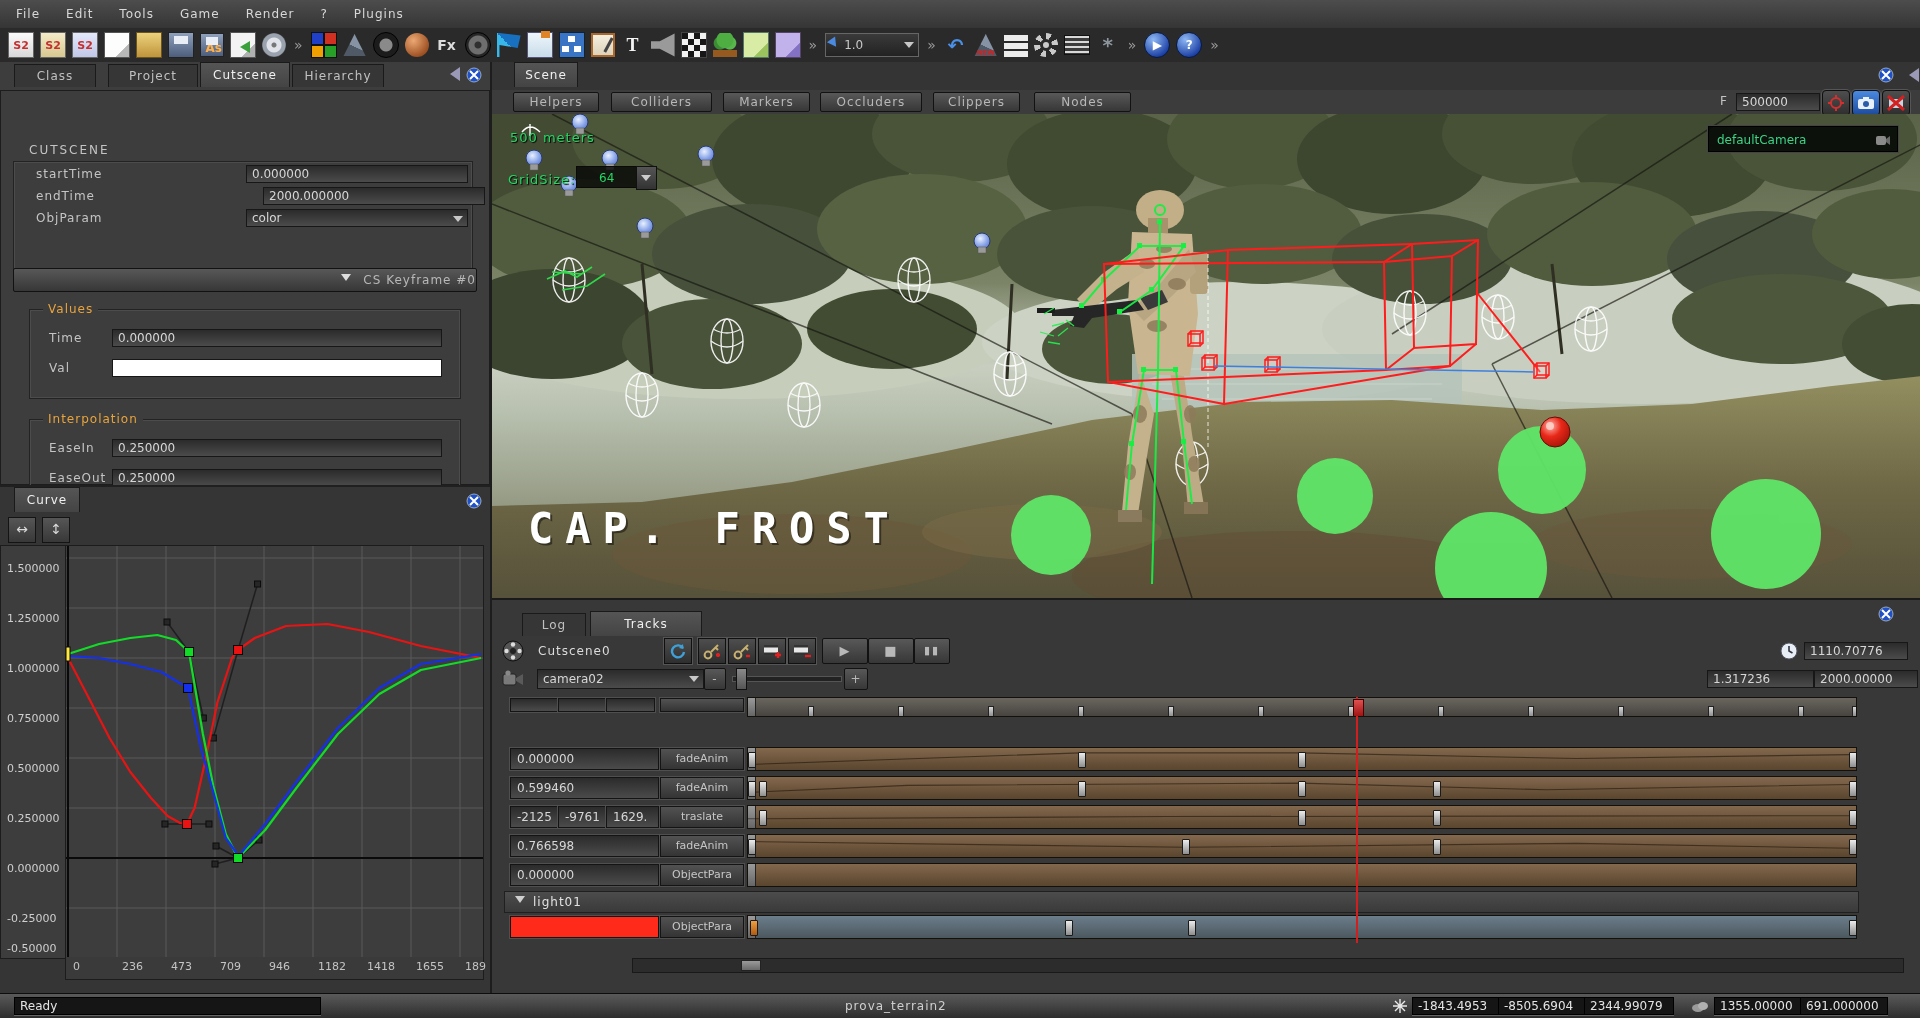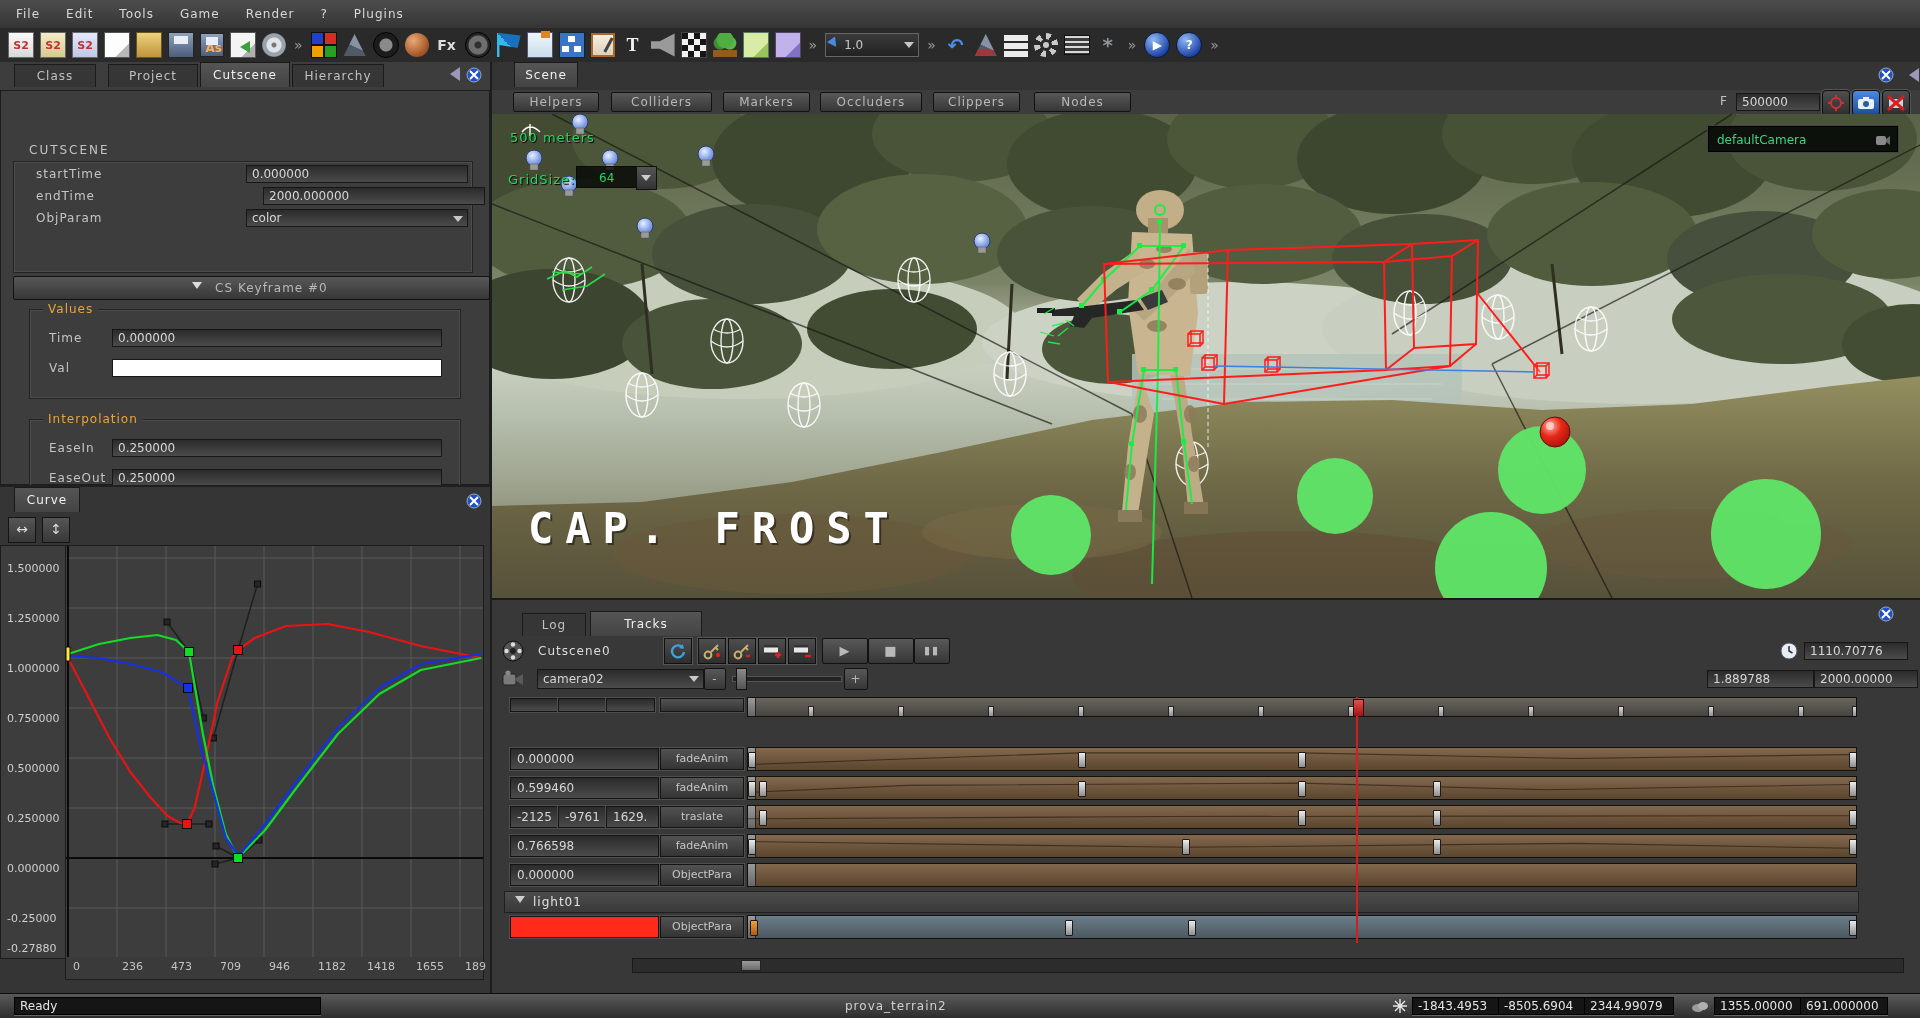--- a/index.html
+++ b/index.html
@@ -209,21 +209,21 @@
       <div class="lbl" style="left:35px;top:76px">startTime</div>
       <div class="field" style="left:245px;top:74px;width:210px">0.000000</div>
       <div class="lbl" style="left:35px;top:98px">endTime</div>
       <div class="field" style="left:262px;top:96px;width:210px">2000.000000</div>
       <div class="lbl" style="left:35px;top:120px">ObjParam</div>
       <div class="field dropfield" style="left:245px;top:118px;width:210px">
         <span>color</span>
         <span class="dd"></span>
       </div>
 
-      <div class="btn" style="left:12px;top:185px;width:458px;height:22px;text-align:center;padding-left:17px;line-height:22px">
+      <div class="btn" style="left:12px;top:177px;width:458px;height:22px;text-align:right;padding-left:4px;line-height:22px">
         <span style="display:inline-block;width:0;height:0;border:5px solid transparent;border-top:7px solid #ddd;vertical-align:-2px;margin-right:8px"></span>
         <span>CS Keyframe #0</span>
       </div>
 
       <div class="groupbox" style="left:28px;top:218px;width:430px;height:88px"></div>
       <div class="grouptitle" style="left:42px;top:211px">Values</div>
       <div class="lbl" style="left:48px;top:240px">Time</div>
       <div class="field" style="left:111px;top:238px;width:318px">0.000000</div>
       <div class="lbl" style="left:48px;top:270px">Val</div>
       <div class="field" style="left:111px;top:268px;width:318px;background:#fff"></div>
@@ -247,21 +247,21 @@
 
       <div id="ycol">
         <div class="ylab" style="top:16px">1.500000</div>
         <div class="ylab" style="top:66px">1.250000</div>
         <div class="ylab" style="top:116px">1.000000</div>
         <div class="ylab" style="top:166px">0.750000</div>
         <div class="ylab" style="top:216px">0.500000</div>
         <div class="ylab" style="top:266px">0.250000</div>
         <div class="ylab" style="top:316px">0.000000</div>
         <div class="ylab" style="top:366px">-0.25000</div>
-        <div class="ylab" style="top:396px">-0.27880</div>
+        <div class="ylab" style="top:396px">-0.50000</div>
       </div>
       <div id="plot">
         <svg id="curve-svg" width="417" height="412" viewBox="0 0 417 412" style="position:absolute;inset:0">
             <line x1="2" y1="0" x2="2" y2="412" stroke="#5a5a5a"></line>
             <line x1="51" y1="0" x2="51" y2="412" stroke="#5a5a5a"></line>
             <line x1="100" y1="0" x2="100" y2="412" stroke="#5a5a5a"></line>
             <line x1="149" y1="0" x2="149" y2="412" stroke="#5a5a5a"></line>
             <line x1="198" y1="0" x2="198" y2="412" stroke="#5a5a5a"></line>
             <line x1="247" y1="0" x2="247" y2="412" stroke="#5a5a5a"></line>
             <line x1="296" y1="0" x2="296" y2="412" stroke="#5a5a5a"></line>
@@ -644,21 +644,21 @@
           <circle cx="6" cy="3" r="2.6" fill="#888"></circle>
       </svg>
       <div class="field dropfield" style="left:45px;top:69px;width:155px;height:18px;line-height:18px">
         <span>camera02</span>
         <span class="dd"></span>
       </div>
       <div class="btn" style="left:212px;top:68px;width:20px;height:20px;line-height:20px">-</div>
       <div style="position:absolute;left:240px;top:76px;width:108px;height:4px;background:#222;border:1px solid #555"></div>
       <div style="position:absolute;left:244px;top:68px;width:9px;height:20px;background:linear-gradient(#8a8a8a,#555);border:1px solid #111"></div>
       <div class="btn" style="left:352px;top:68px;width:22px;height:20px;line-height:20px">+</div>
-      <div class="field" style="left:1215px;top:70px;width:95px">1.889788</div>
+      <div class="field" style="left:1215px;top:70px;width:95px">1.317236</div>
       <div class="field" style="left:1322px;top:70px;width:92px">2000.00000</div>
 
       <div class="trow" style="top:97px;height:20px">
         <div class="tval" style="left:18px;width:35px;height:12px"></div>
         <div class="tval" style="left:66px;width:35px;height:12px"></div>
         <div class="tval" style="left:114px;width:35px;height:12px"></div>
         <div class="ttype" style="height:12px"></div>
         <div class="lane ruler" style="height:20px">
           <div id="playhead-handle" style="left: 605px;"></div>
         <div class="tick" style="left: 60px;"></div>

